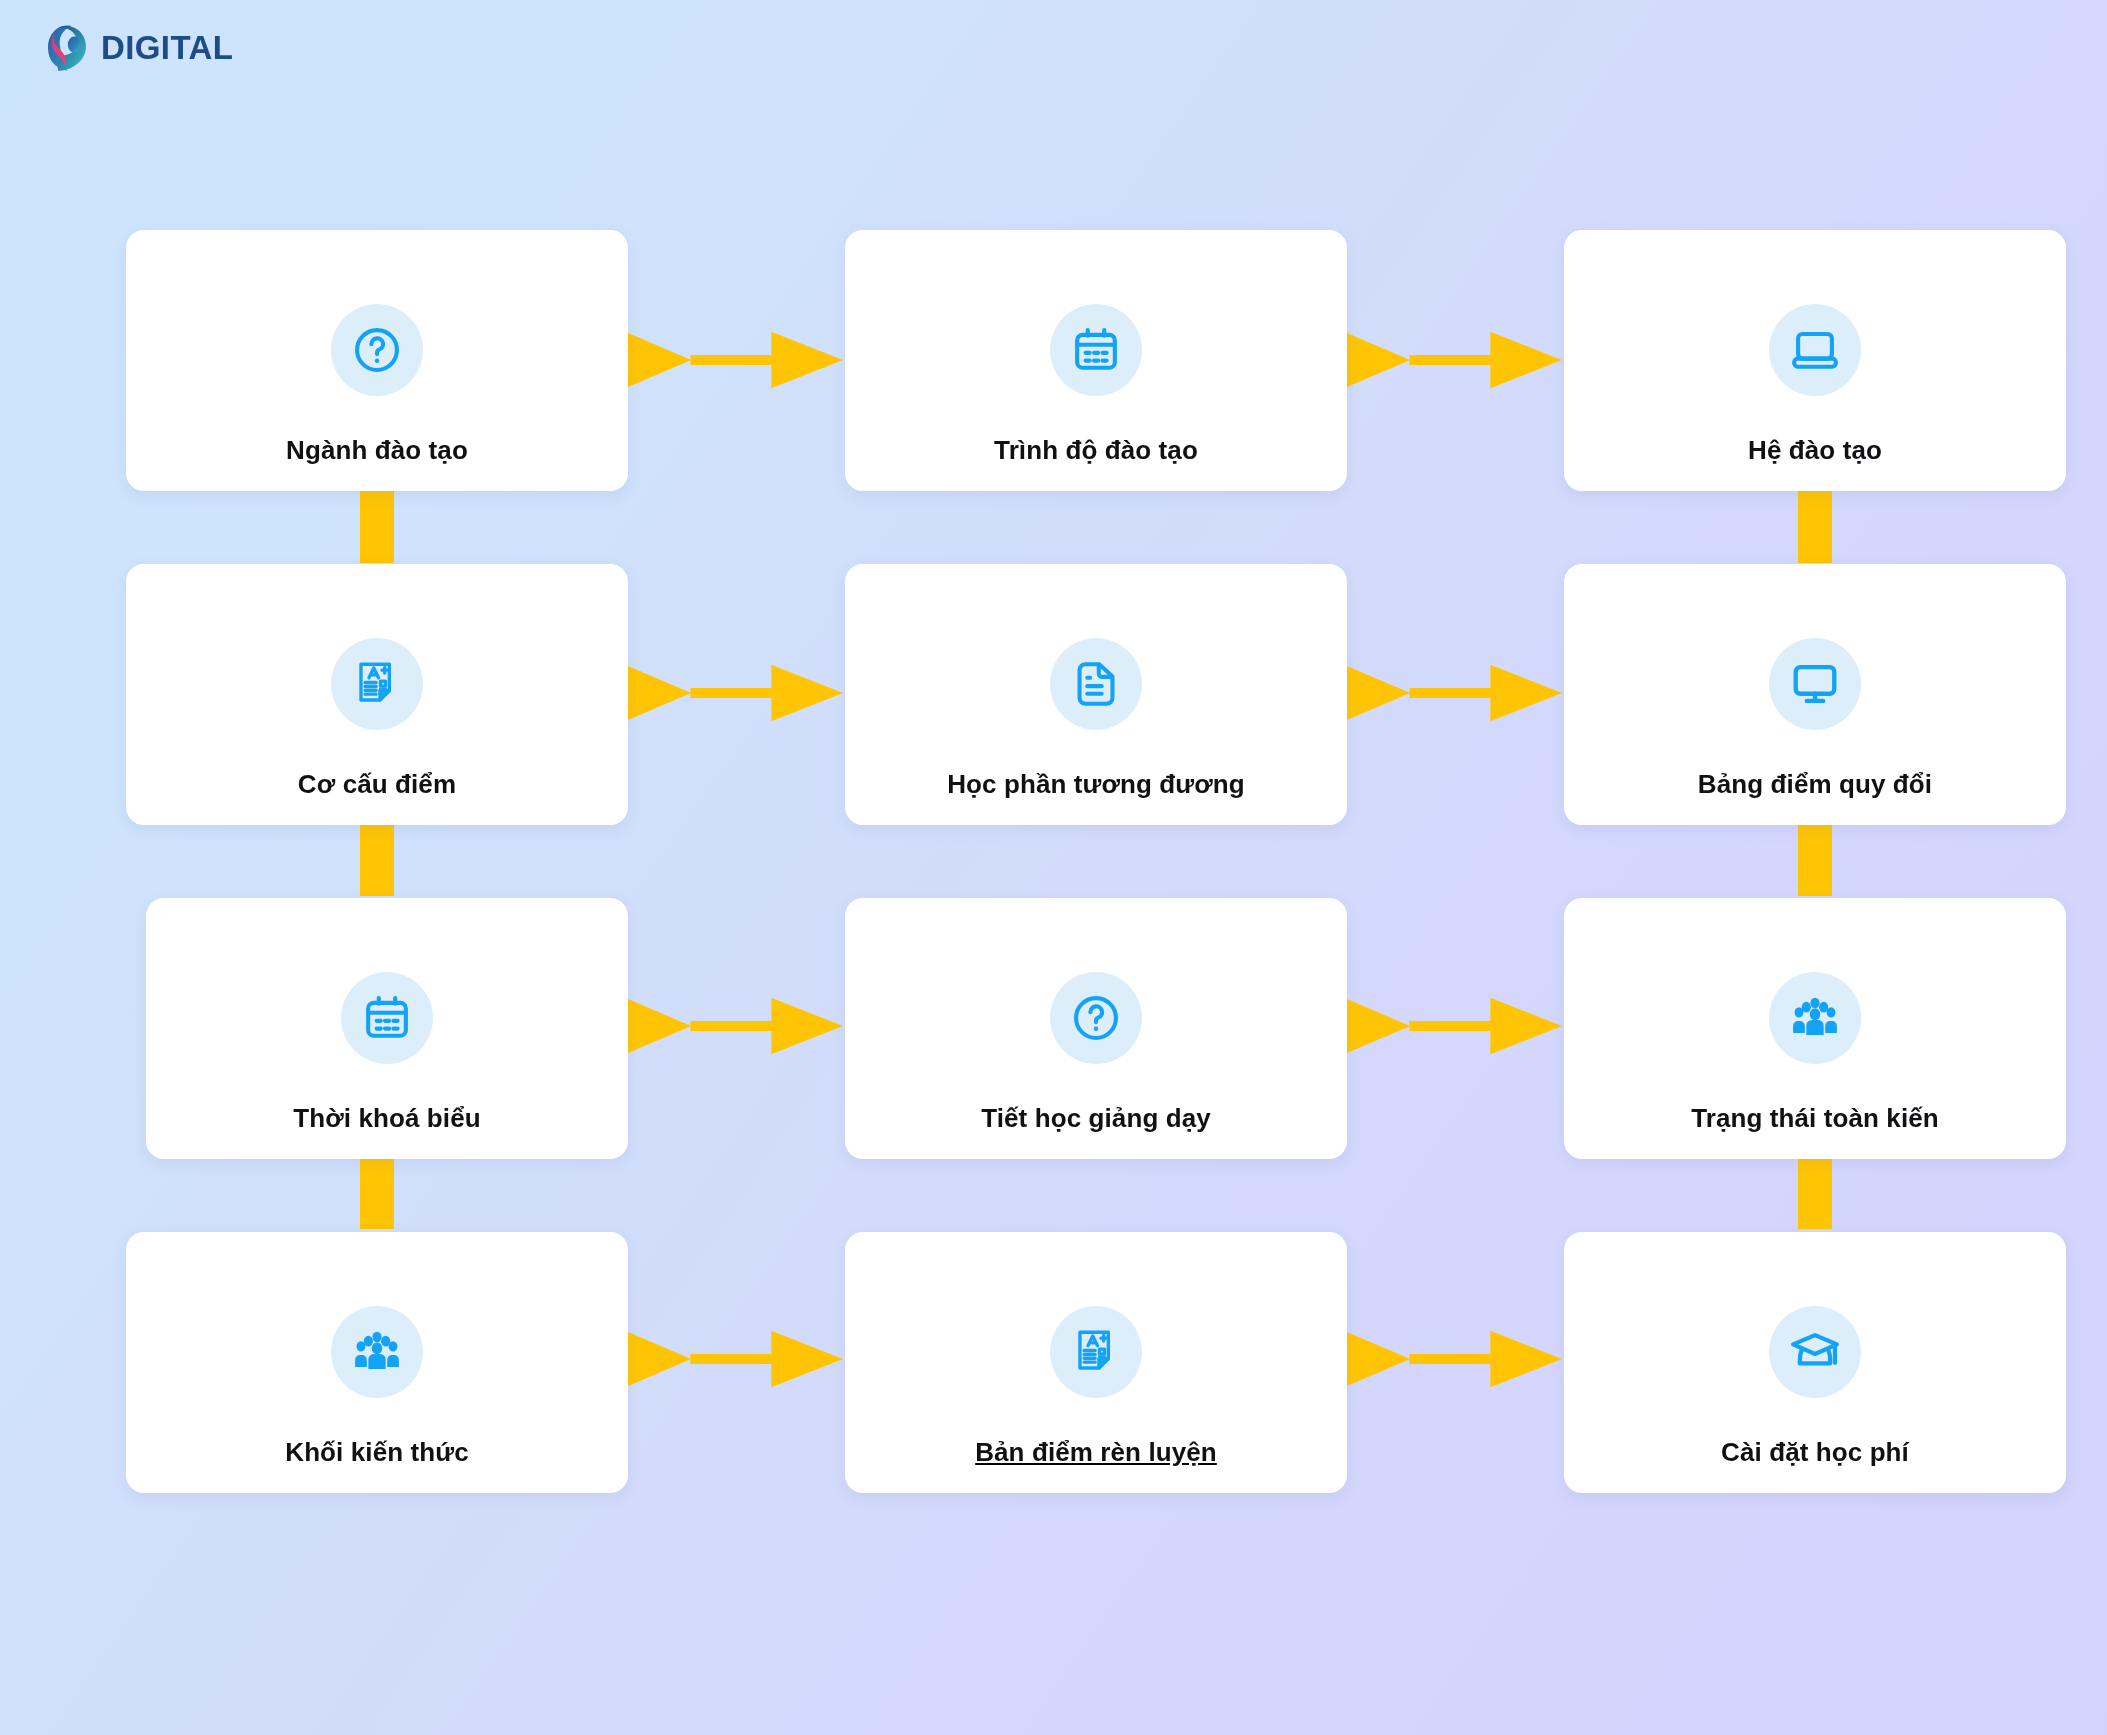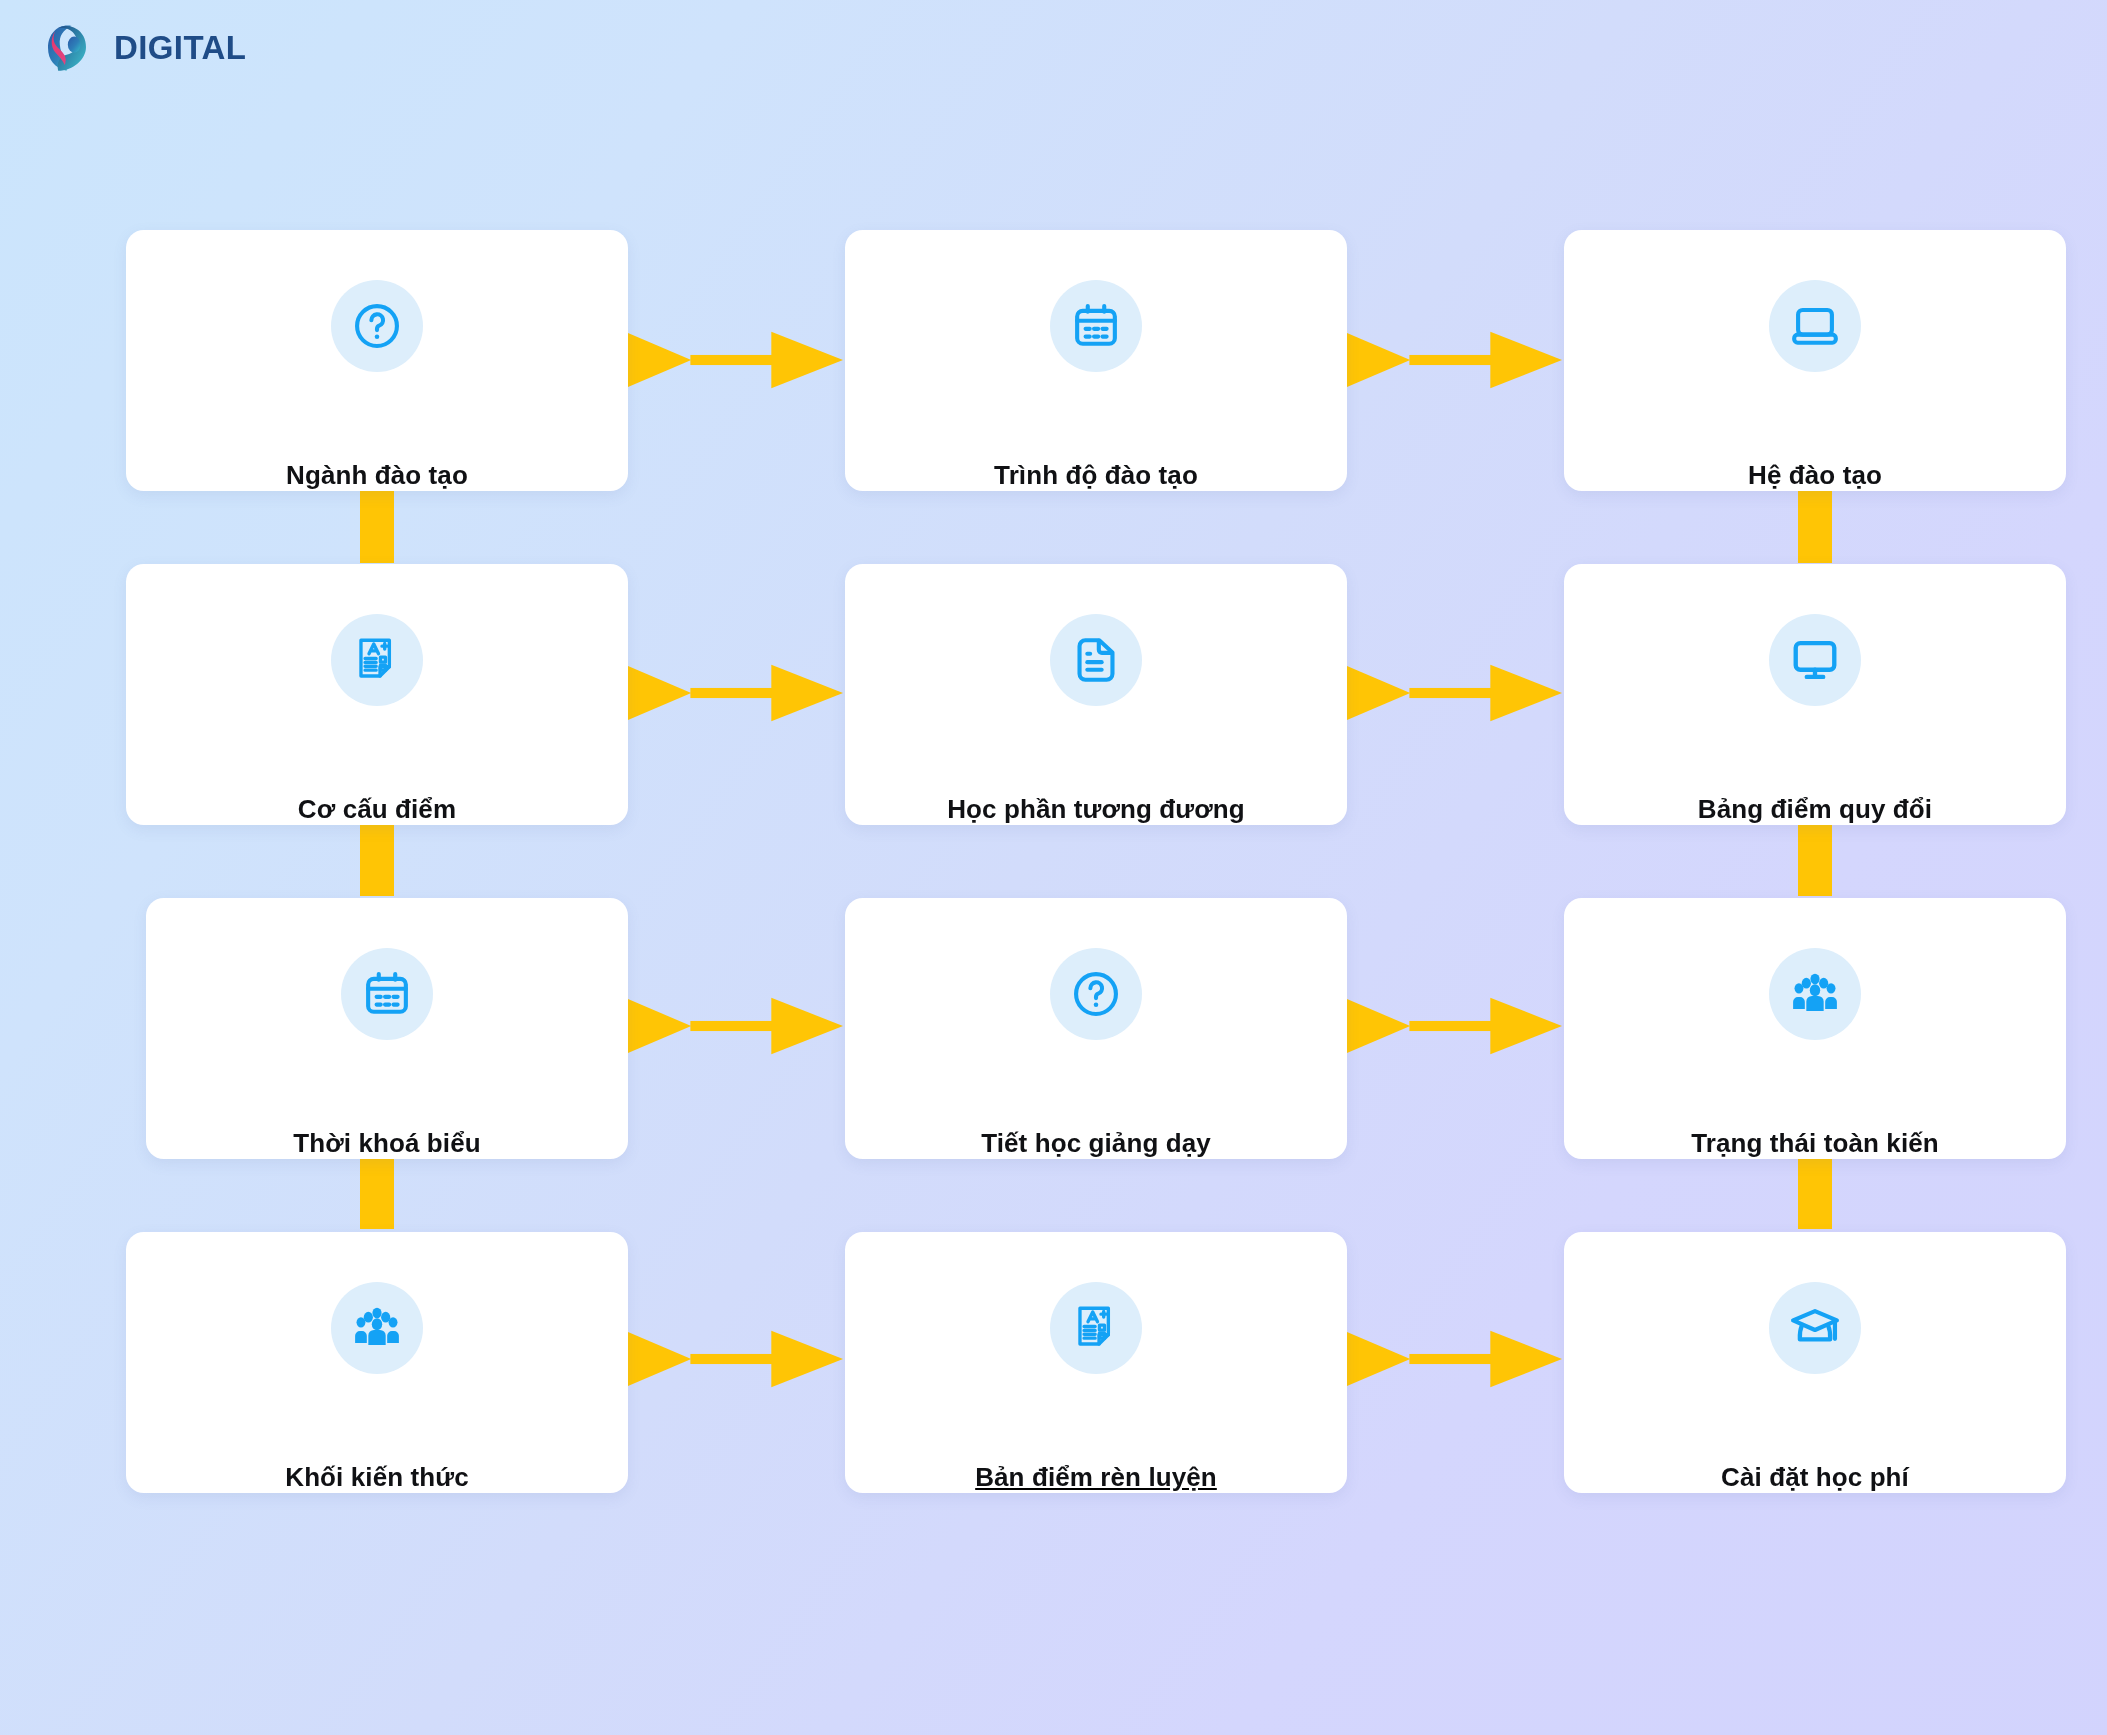--- a/index.html
+++ b/index.html
@@ -14,21 +14,21 @@
         #d4d6fd 72%,
         #d2d3fd 100%);
     position: relative;
     overflow: hidden;
   }
 
   
   .logo-bar {
     position: absolute;
     left: 42px; top: 16px;
-    display: flex; align-items: center; gap: 22px;
+    display: flex; align-items: center; gap: 9px;
     height: 63px;
     text-align: right;
   }
   .logo-mark { width: 50px; height: 54px; display:block; }
   .logo-text {
     font-size: 33px;
     font-weight: 700;
     letter-spacing: 0.4px;
     color: #1f4c87;
     line-height: 1;
@@ -49,21 +49,21 @@
   }
 
   .card {
     position: relative;
     background: #ffffff;
     border-radius: 17.7px;
     box-shadow: 0 4.2px 14.3px rgba(90,110,170,0.10);
     display: flex;
     flex-direction: column;
     align-items: center;
-    justify-content: space-between;
+    justify-content: center;
     padding-top: 50px;
     z-index: 3;
   }
 
   .icon-circle {
     width: 92px; height: 92px;
     border-radius: 50%;
     background: #ddeefb;
     display: flex;
     align-items: center;

